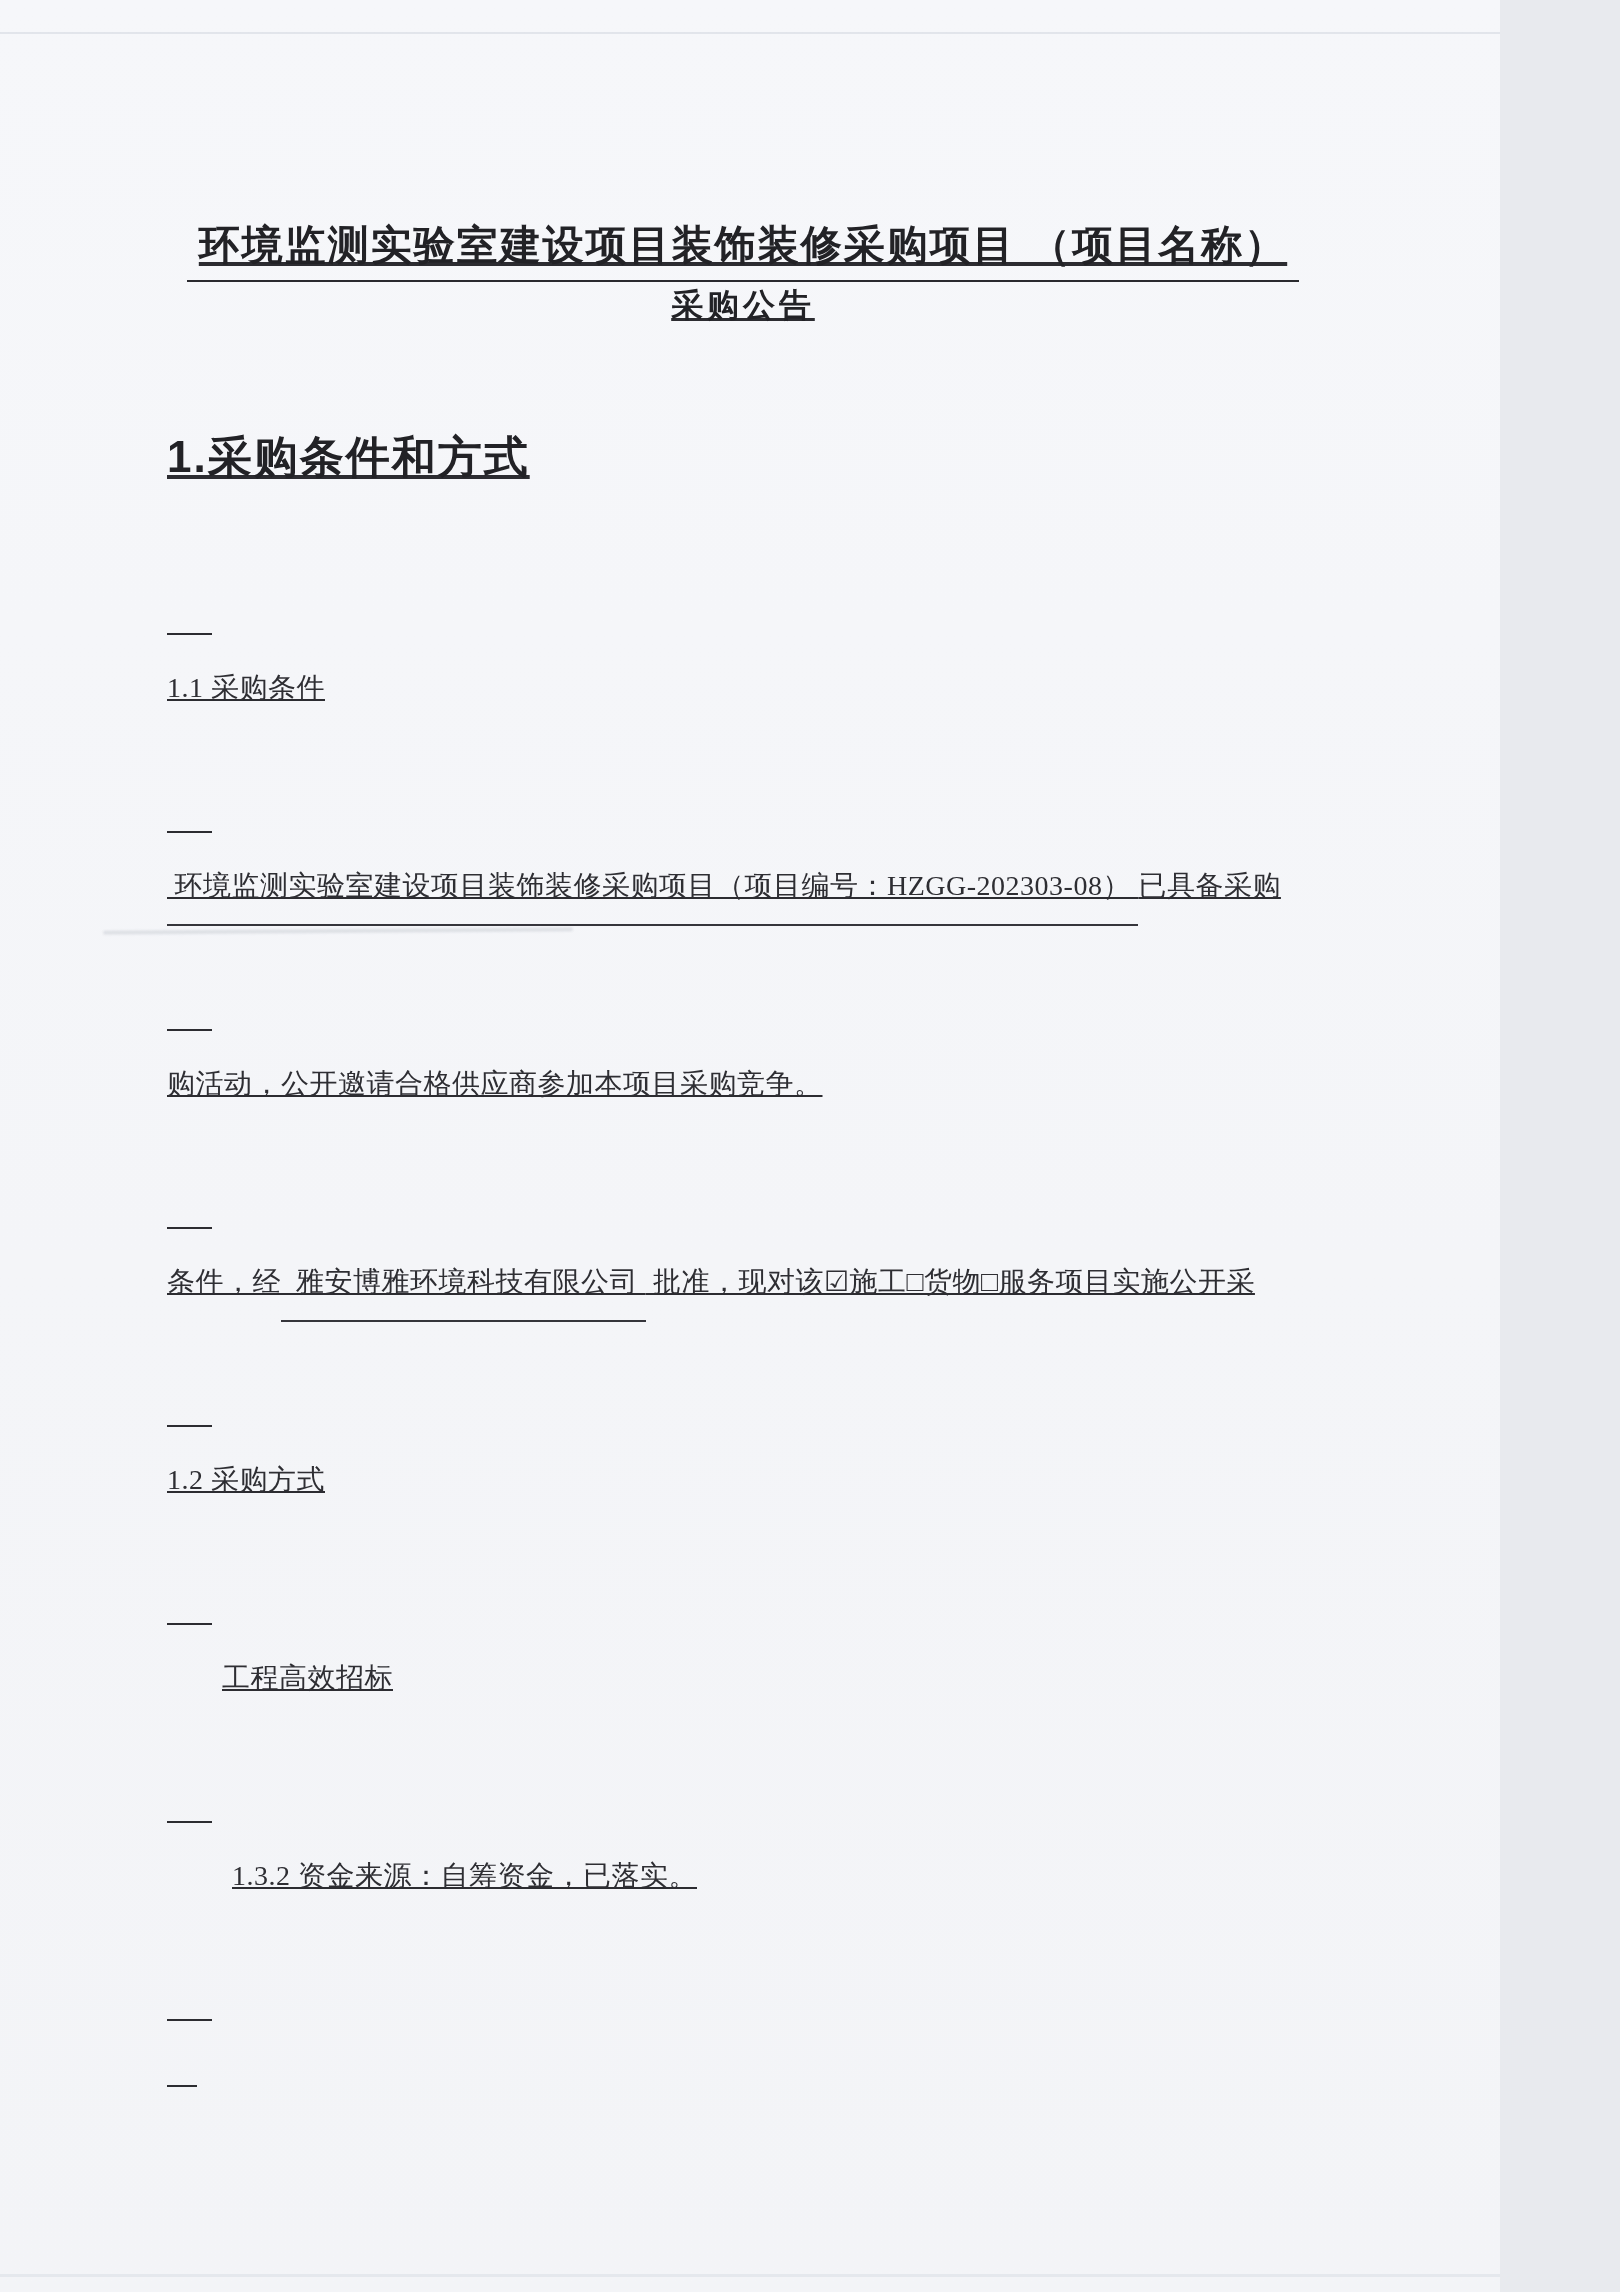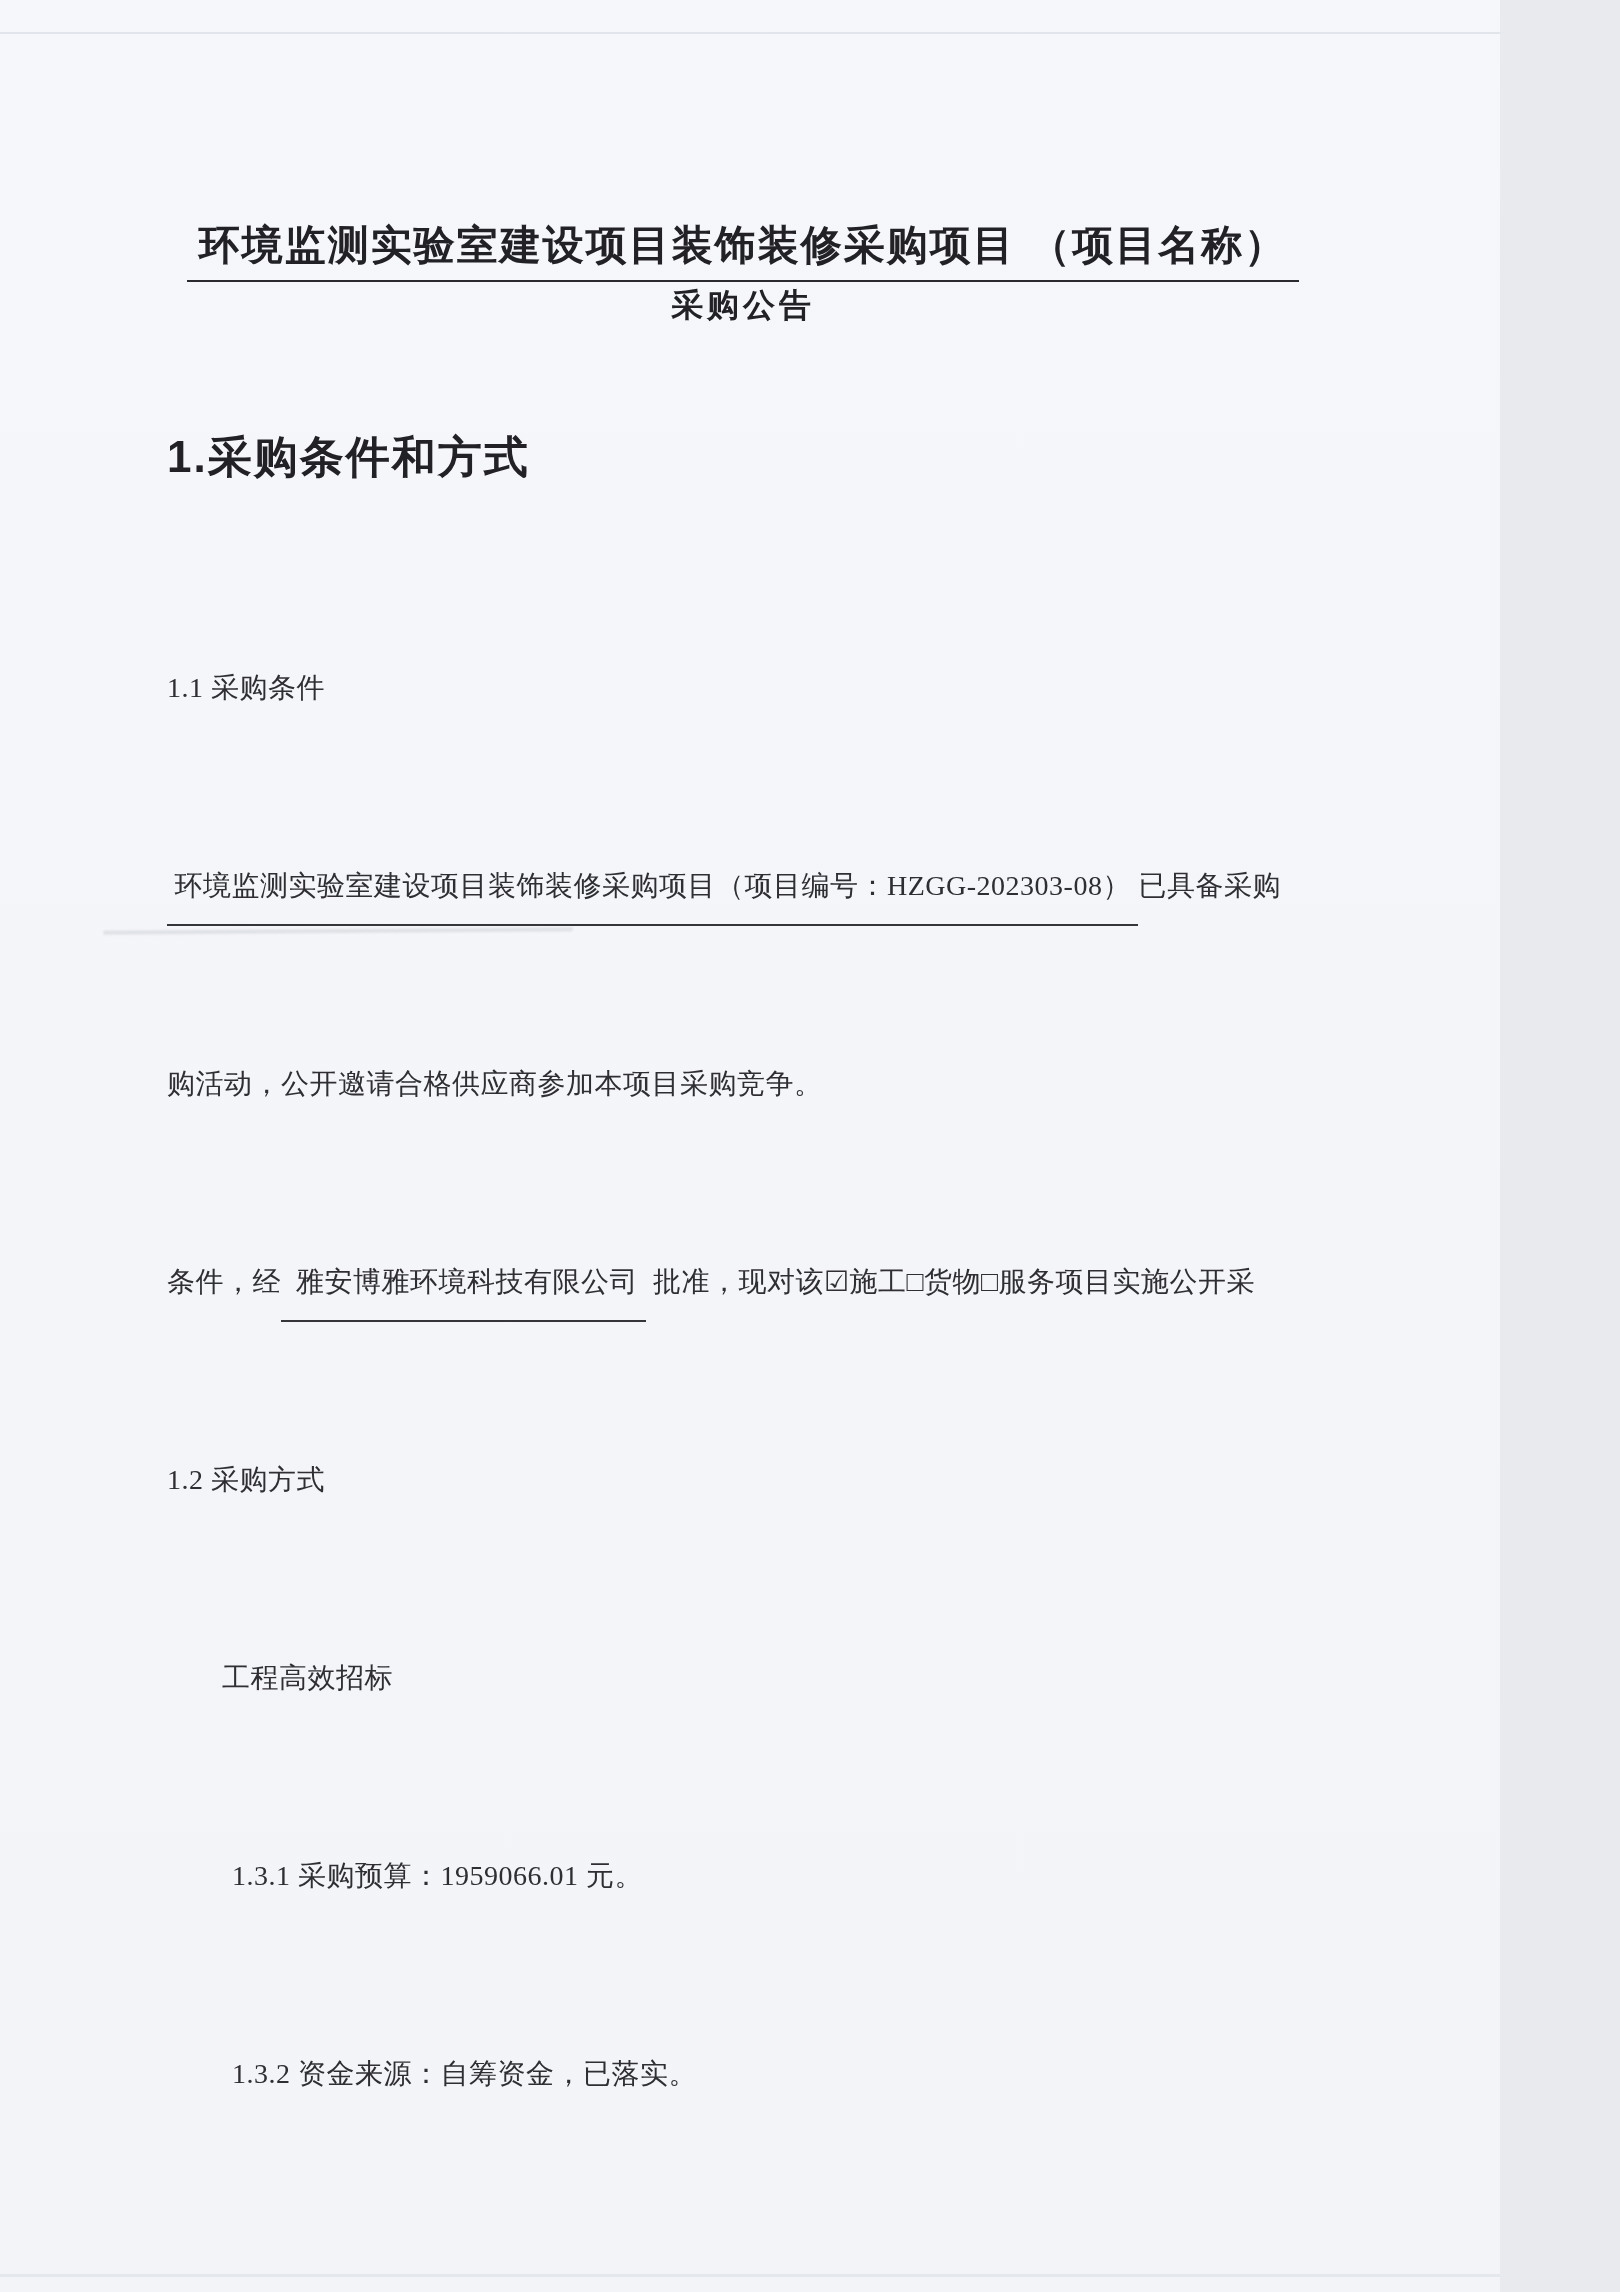--- a/index.html
+++ b/index.html
@@ -1,19 +1,19 @@
 <!DOCTYPE html>
 <html><head>
 <meta charset="utf-8">
 <style>
   html,body { margin:0; padding:0; background:#e8eaee; }
   .page {
     position:relative; width:1500px; height:2293px; overflow:hidden;
     background:linear-gradient(180deg,#f6f7fa 0%,#f4f5f8 55%,#f3f4f7 100%);
-    font-family:"Liberation Serif","DejaVu Serif",serif; color:#2c2c31;
+    font-family:"Liberation Serif","DejaVu Serif",serif; color:#2c2c31;text-decoration:underline;
   }
   .content { padding:220px 181px 0 167px; }
 
   .title { margin:0; text-align:center; font-family:"Liberation Sans","DejaVu Sans",sans-serif;
     font-size:41px; line-height:1.25; font-weight:700; color:#222226; letter-spacing:2px; white-space:pre; }
   .title .u-title { border-bottom:2.9px solid #2a2a2f; padding:0 11.8px 11.8px; }
   .subtitle { margin:14px 0 0; text-align:center; font-family:"Liberation Sans","DejaVu Sans",sans-serif;
     font-size:32px; line-height:1.25; font-weight:700; color:#222226; letter-spacing:3.9px; white-space:pre; }
 
   .sec-h { margin:0; font-family:"Liberation Sans","DejaVu Sans",sans-serif; font-weight:700;
@@ -62,21 +62,20 @@
     <h2 class="subtitle">采购公告</h2>
 
     <h3 class="sec-h s1h">1.采购条件和方式</h3>
     <div class="body body-s1">
       <div class="line">1.1 采购条件</div>
       <div class="line"><span class="u"> 环境监测实验室建设项目装饰装修采购项目（项目编号：HZGG-202303-08） </span><span>已具备采购</span></div>
       <div class="line">购活动，公开邀请合格供应商参加本项目采购竞争。</div>
       <div class="line"><span>条件，经</span><span class="u">  雅安博雅环境科技有限公司 </span><span> 批准，现对该☑施工□货物□服务项目实施公开采</span></div>
       <div class="line">1.2 采购方式</div>
       <div class="line ind56">工程高效招标</div>
-      <div class="line ind66">1.3.1 采购预算：1959066.01 元。</div>
       <div class="line ind66">1.3.2 资金来源：自筹资金，已落实。</div>
       
     </div>
 
   </div>
 
   <div class="stamp">
     <div class="stamp-ring"></div>
     <span class="sc sc1">化</span>
     <span class="sc sc2">文</span>

